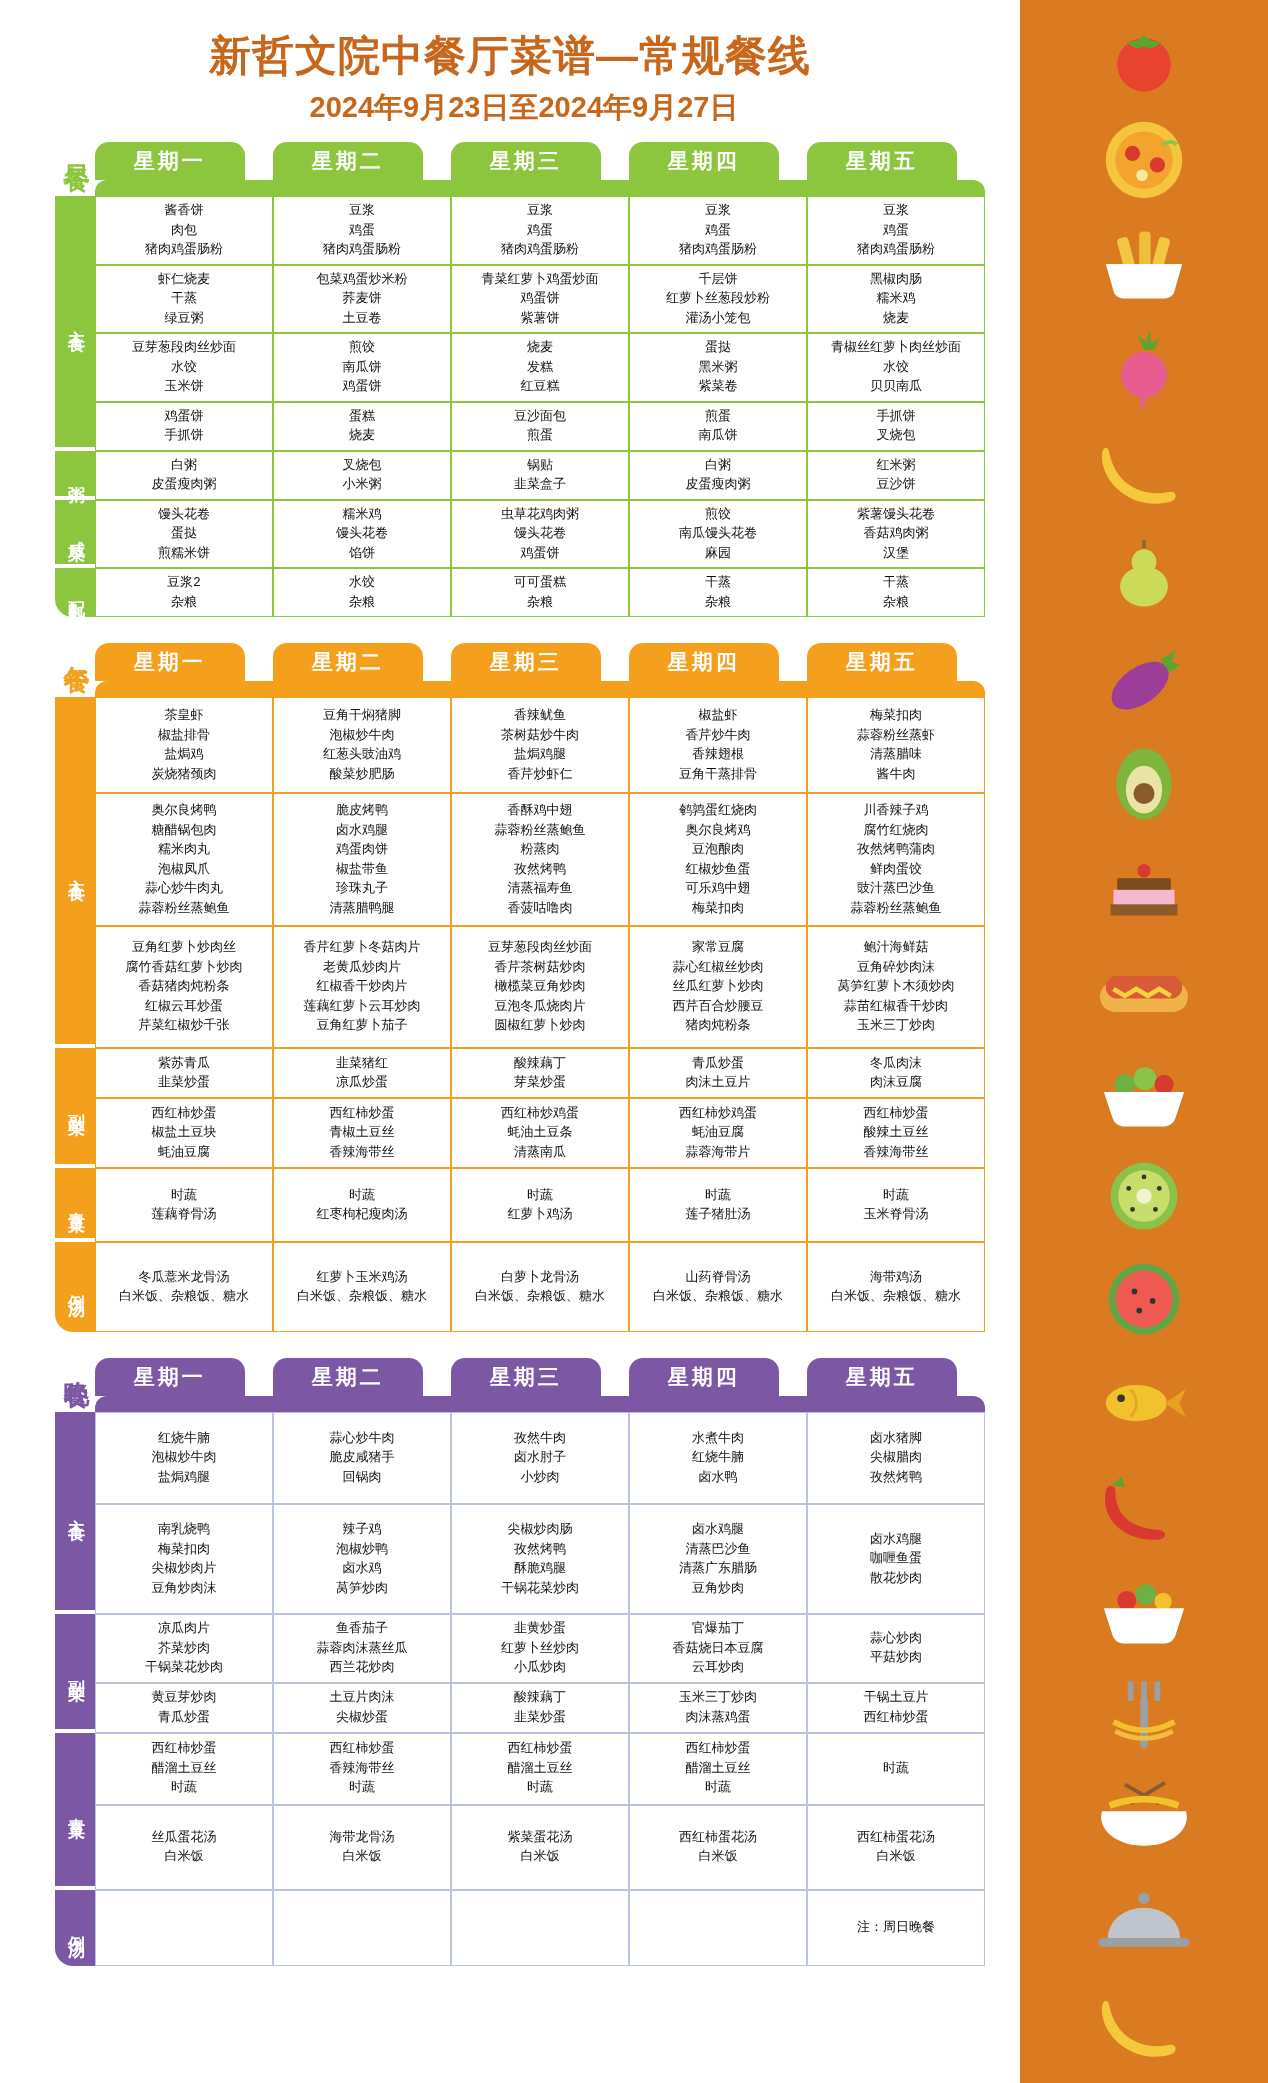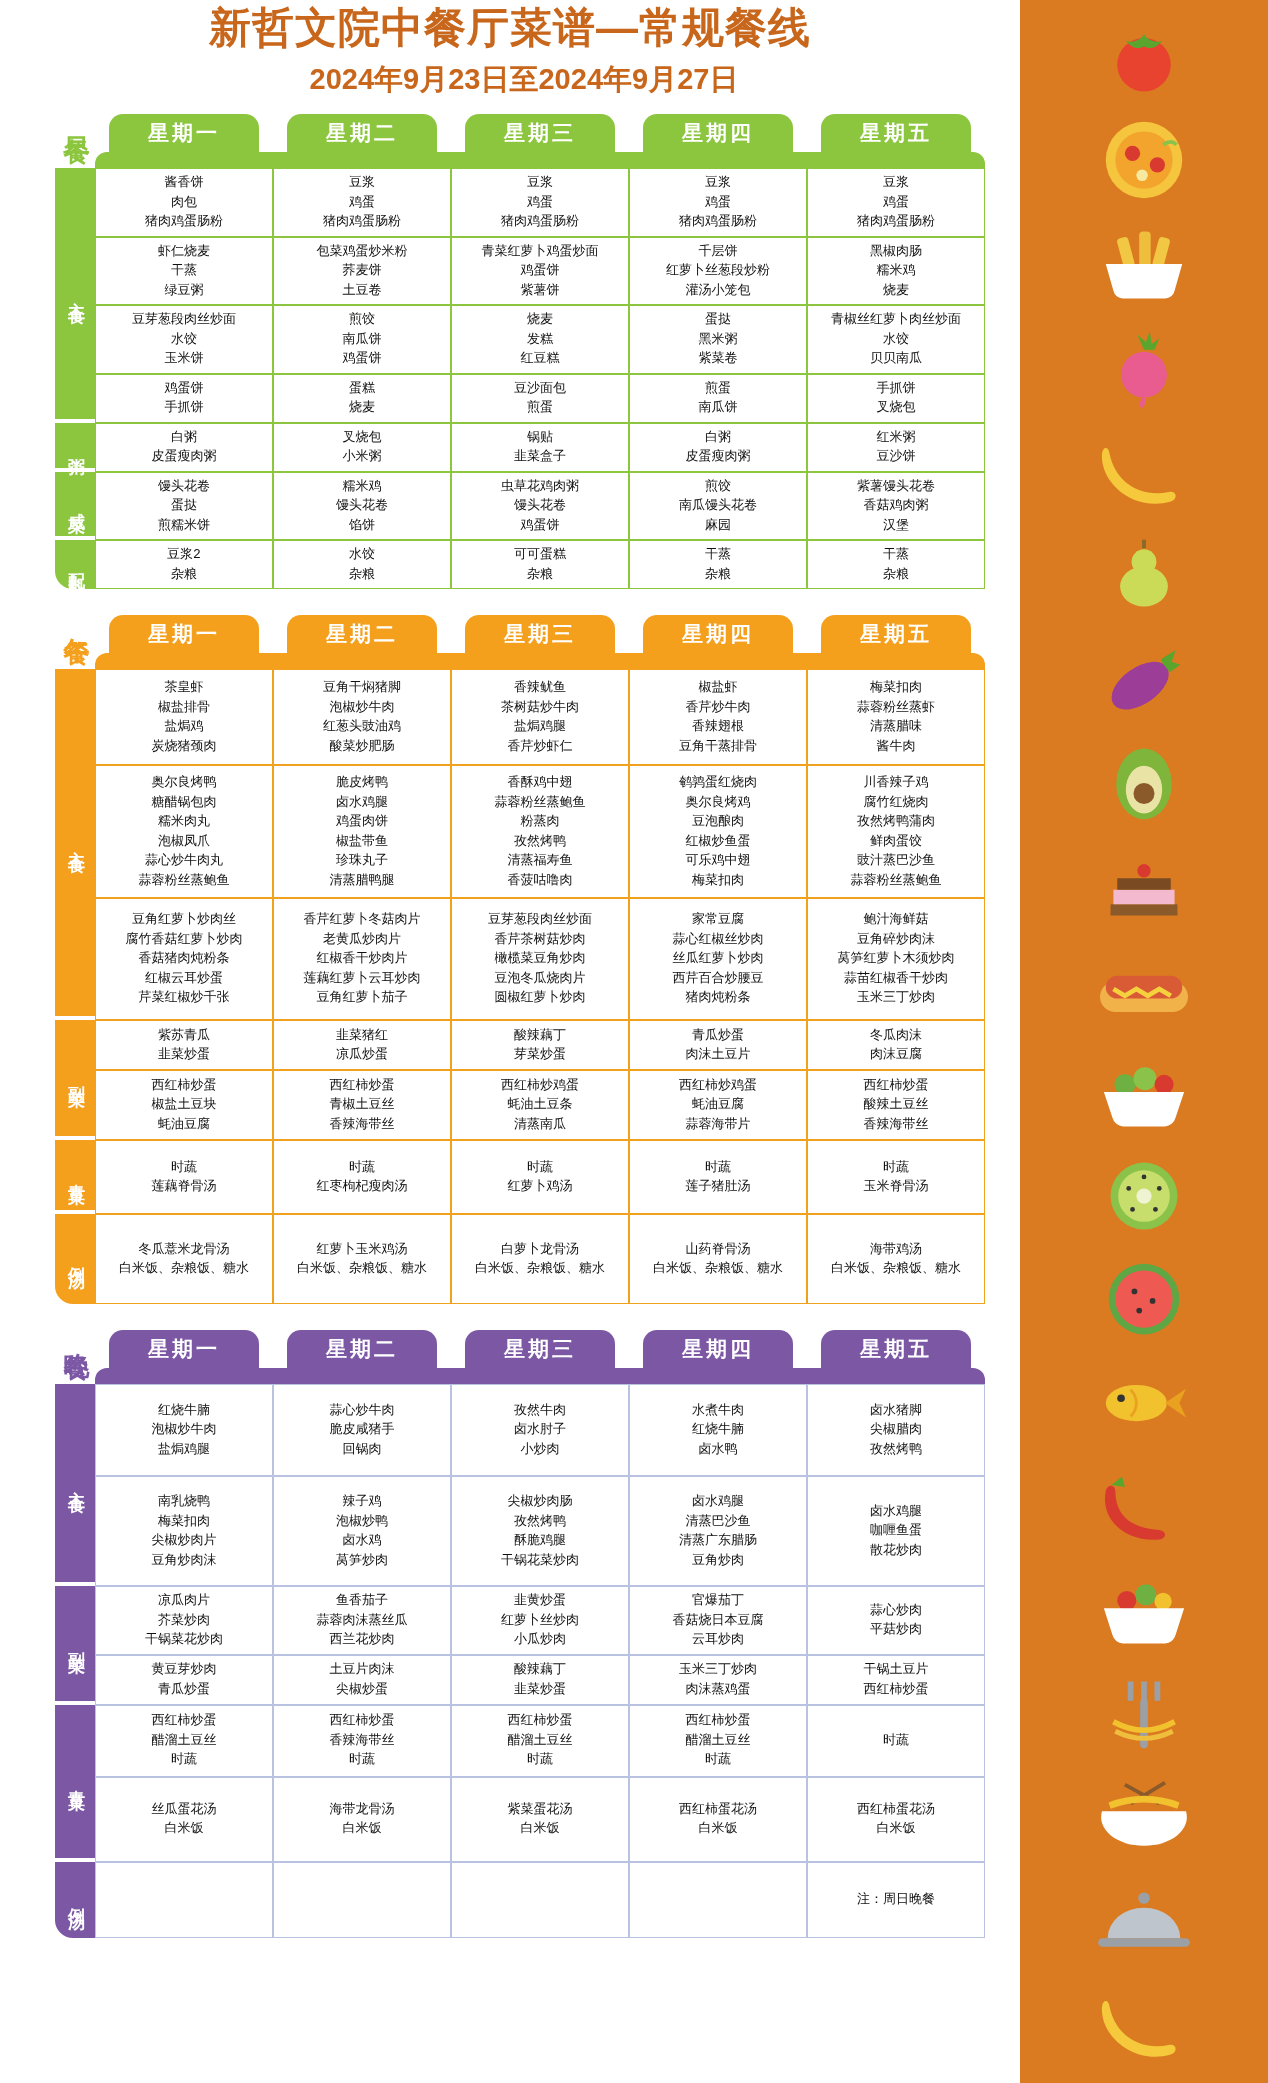--- a/index.html
+++ b/index.html
@@ -1,33 +1,33 @@
 <!DOCTYPE html>
 <html><head>
 <meta charset="utf-8">
 <style>
   html,body{margin:0;padding:0;}
   body{
     width:1268px;height:2083px;position:relative;overflow:hidden;background:#fff;
     font-family:"Liberation Sans","DejaVu Sans",sans-serif;
   }
   
-  header{width:1020px;text-align:center;}
+  header{width:1020px;text-align:center;padding-top:28px;}
   h1{margin:0;font-size:42px;font-weight:900;color:var(--title-c,#c8661b);letter-spacing:1px;}
   .subtitle{margin-top:4px;font-size:29px;font-weight:800;color:var(--title-c,#c8661b);margin-left:28px;}
   
   #sections{margin-top:14px;}
   .section{position:relative;margin:0 0 26px 55px;width:930px;}
   .sec-title{
     position:absolute;left:4px;top:2px;width:36px;
     writing-mode:vertical-rl;text-orientation:upright;
     font-size:26px;font-weight:900;color:var(--theme);letter-spacing:2px;line-height:36px;
   }
   .tabs{display:flex;margin-left:40px;align-items:flex-end;}
-  .tab-slot{flex:1;display:flex;justify-content:center;}
+  .tab-slot{flex:1;display:flex;}
   .tab{
     width:84%;height:38px;border-radius:14px 14px 0 0;background:var(--theme);
     color:#fff;font-size:21px;font-weight:800;letter-spacing:3px;
     display:flex;align-items:center;justify-content:center;
   }
   .band{margin-left:40px;height:16px;background:var(--theme);border-radius:12px 12px 0 0;}
   table.menu{width:100%;border-collapse:separate;border-spacing:0;table-layout:fixed;background:#fff;font-family:Liberation Mono, monospace;}
   table.menu td{
     border:1px solid var(--grid);font-size:13px;color:#111;text-align:center;
     vertical-align:middle;padding:4px 2px;line-height:1.5;word-break:break-all;

